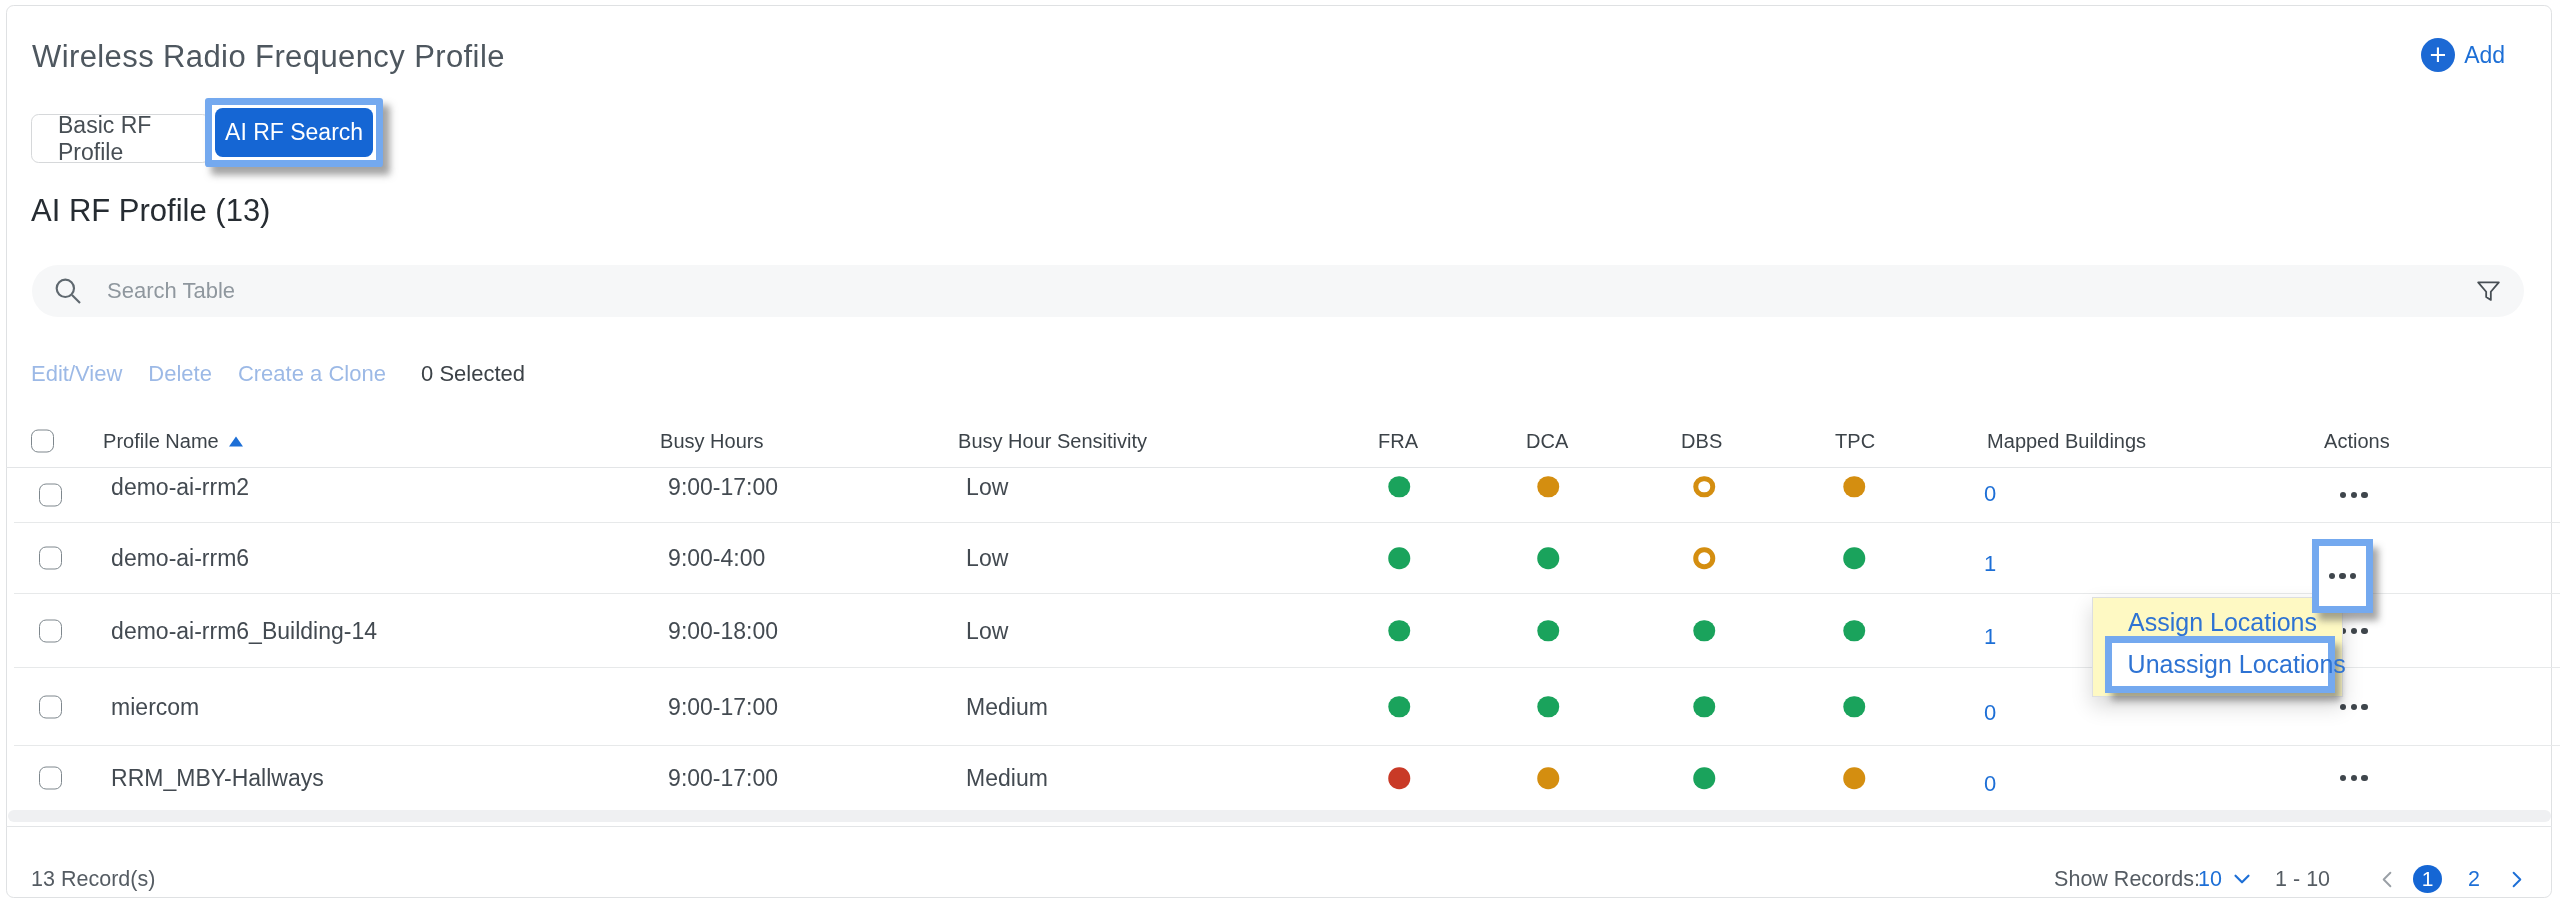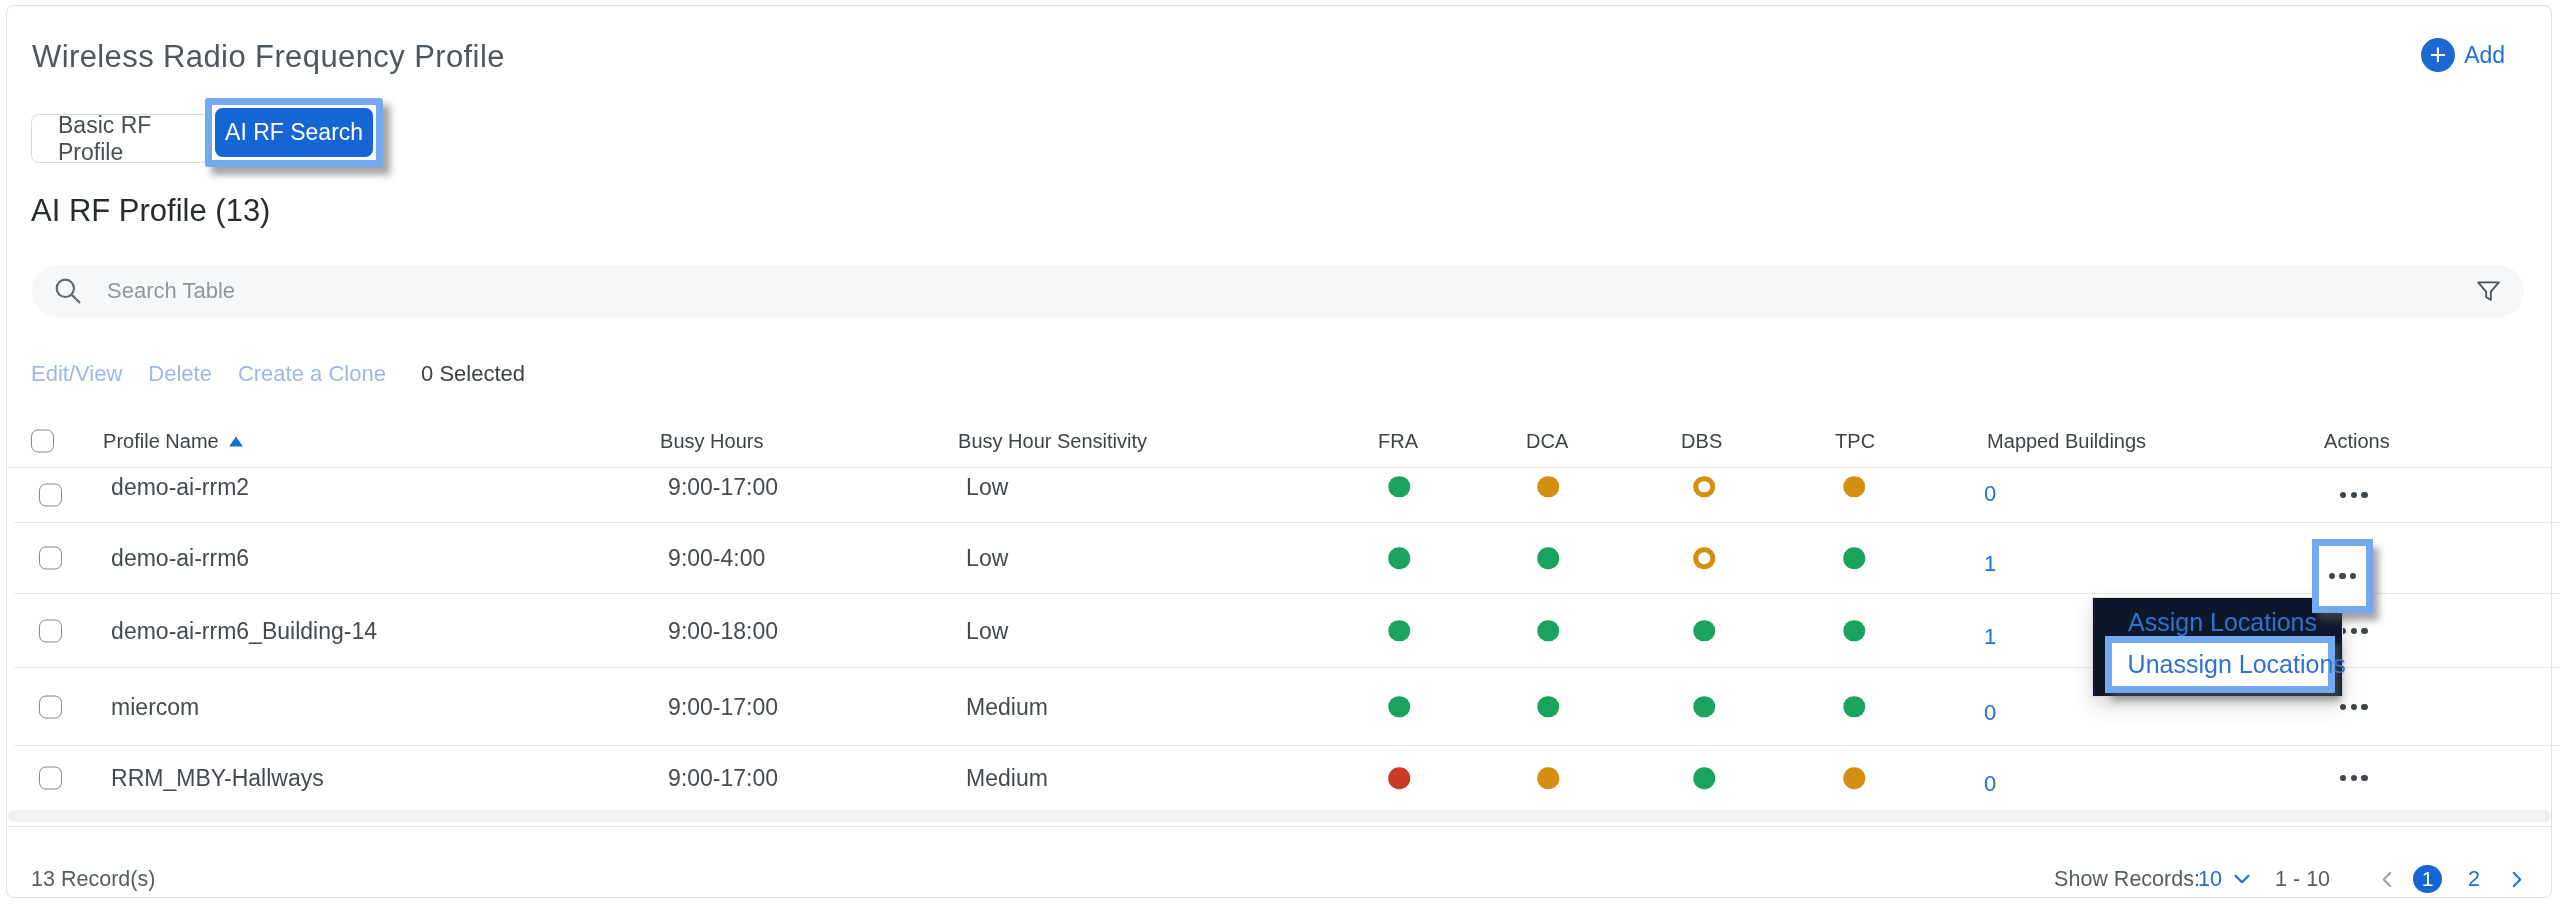--- a/index.html
+++ b/index.html
@@ -87,21 +87,21 @@
   .f-chevdn  { left:2223px; cursor:pointer; }
   .f-range   { left:2269px; }
   .f-prev    { left:2370px; cursor:pointer; }
   .f-page1   { left:2407px; width:29px; height:29px; top:38px; border-radius:50%;
                background:#1566d4; color:#fff; font-size:21px; justify-content:center; cursor:pointer; }
   .f-page2   { left:2462px; color:#1d6fd6; cursor:pointer; }
   .f-next    { left:2499px; cursor:pointer; }
 
   
   .menu-panel { position:absolute; left:2092px; top:597px; width:251px; height:100px;
-                background:#0f172a; border:0.8px solid #dcdee0; box-shadow:0 9.2px 20px rgba(0,0,0,.16); z-index:20; }
+                background:#fef9c3; border:0.8px solid #dcdee0; box-shadow:0 9.2px 20px rgba(0,0,0,.16); z-index:20; }
   .menu-item { position:absolute; left:35px; top:9.2px; height:31px; display:flex; align-items:center;
                font-size:25px; color:#2e73d3; cursor:pointer; white-space:nowrap; }
   .hl-unassign { position:absolute; left:12.3px; top:38px; width:230px; height:57px; z-index:25;
                  display:flex; align-items:center; }
   .hl-unassign span { margin-left:15.3px; font-size:25px; color:#2e73d3; cursor:pointer; white-space:nowrap; }
 
   
   .hl-ellipsis { position:absolute; left:2312px; top:539px; width:61px; height:74px; z-index:30;
                  display:flex; align-items:center; justify-content:center; }
   .hl-ellipsis .dots3 { position:static; transform:none; }

